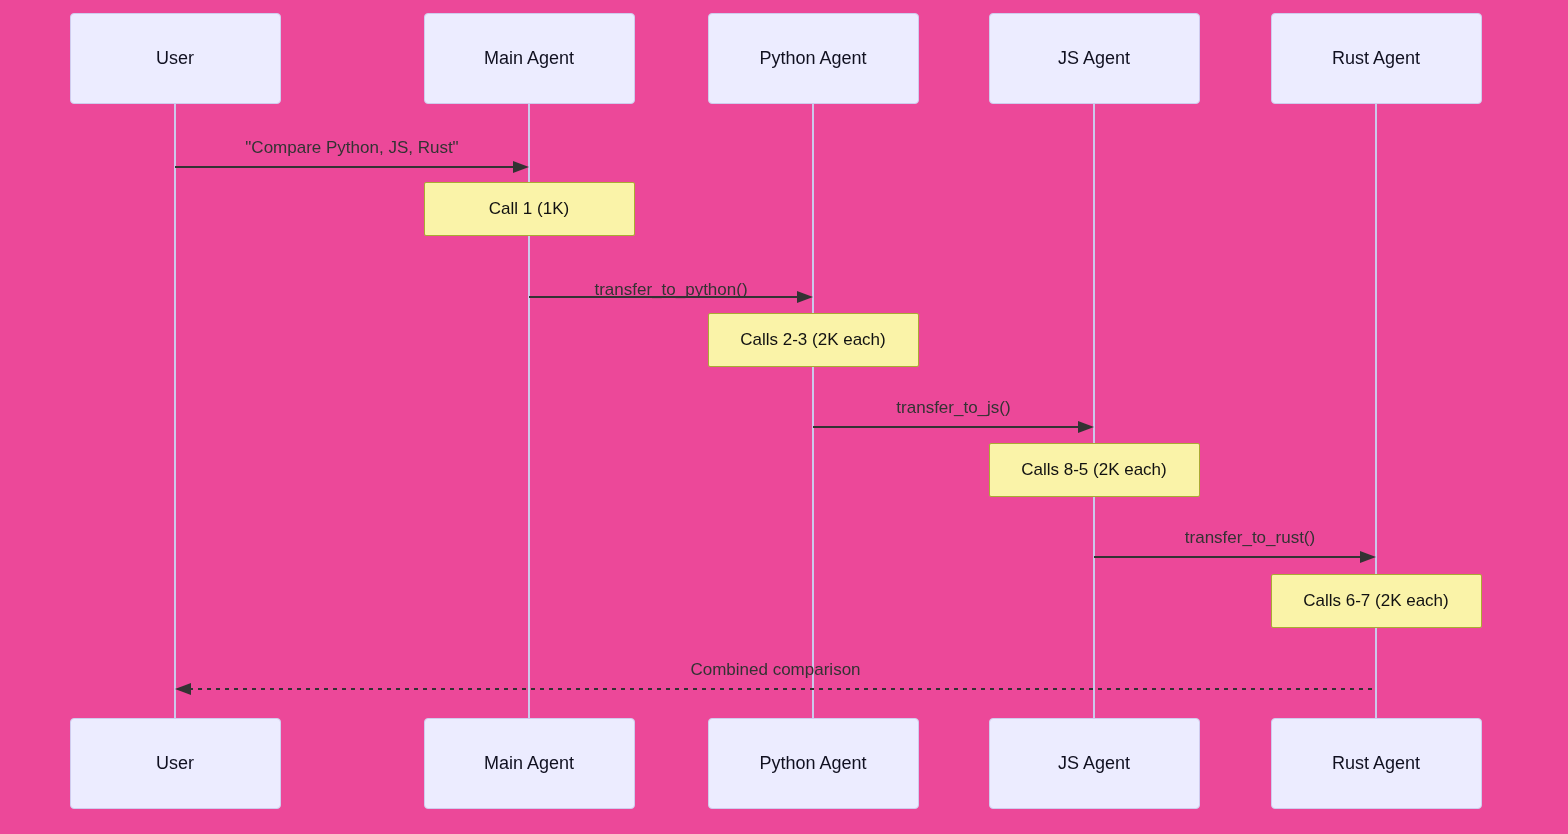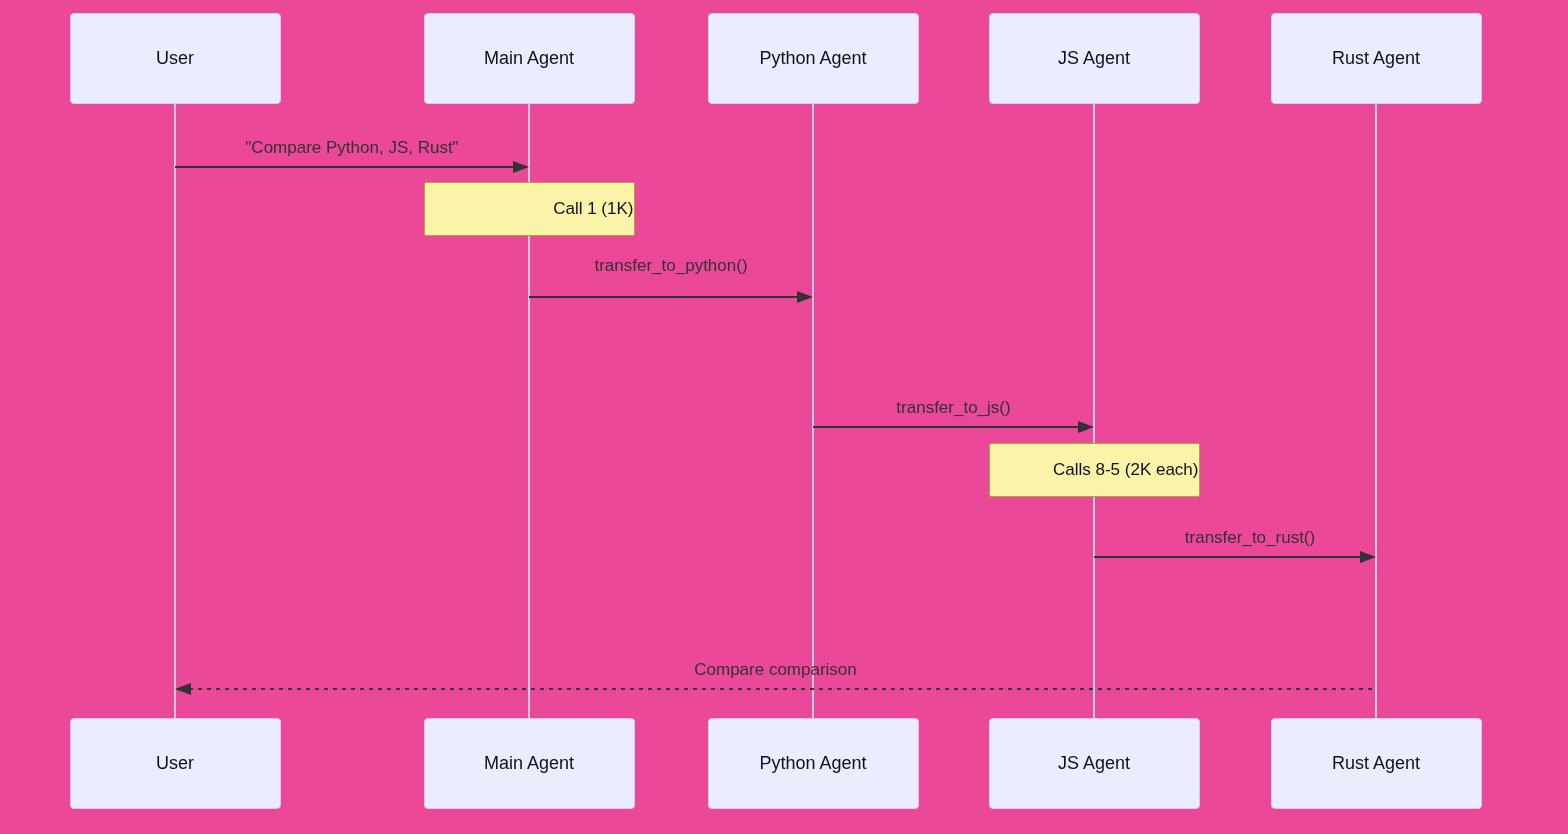--- a/index.html
+++ b/index.html
@@ -28,21 +28,21 @@
     border-top:6px solid transparent;border-bottom:6px solid transparent;
     border-right:16px solid var(--arrow,#333333);
   }
   .msg-label{
     position:absolute;transform:translateX(-50%);white-space:nowrap;
     font-size:17px;color:var(--text,#333333);line-height:20px;
   }
   .note{
     position:absolute;width:211px;height:54px;box-sizing:border-box;
     background:var(--note-fill,#FAF3A8);border:1px solid var(--note-border,#AAAA33);
-    border-radius:2px;display:flex;align-items:center;justify-content:flex-end;
+    border-radius:2px;display:flex;align-items:center;justify-content:center;
     font-size:17px;color:#111111;
   }
 </style>
 </head>
 <body>
 
 <div class="canvas" id="canvas">
     <div class="lifeline" style="left: 174px; top: 104px; height: 614px;"></div>
     <div class="actor-box" style="left: 69.5px; top: 13px;">
       <span>User</span>
@@ -76,29 +76,35 @@
       <span>Rust Agent</span>
     </div>
     <div class="actor-box" style="left: 1270.5px; top: 718px;">
       <span>Rust Agent</span>
     </div>
     <div class="msg-line" style="top: 166px; left: 175px; width: 340px;"></div>
     <div class="arrowhead-right" style="top: 161px; left: 513px;"></div>
     <div class="msg-label" style="left: 352px; top: 138px;">"Compare Python, JS, Rust"</div>
     <div class="msg-line" style="top: 296px; left: 529px; width: 270px;"></div>
     <div class="arrowhead-right" style="top: 291px; left: 797px;"></div>
-    <div class="msg-label" style="left: 671px; top: 256px;">transfer_to_python()</div>
+    <div class="msg-label" style="left: 671px; top: 280px;">transfer_to_python()</div>
     <div class="msg-line" style="top: 426px; left: 813px; width: 267px;"></div>
     <div class="arrowhead-right" style="top: 421px; left: 1078px;"></div>
     <div class="msg-label" style="left: 953.5px; top: 398px;">transfer_to_js()</div>
     <div class="msg-line" style="top: 556px; left: 1094px; width: 268px;"></div>
     <div class="arrowhead-right" style="top: 551px; left: 1360px;"></div>
     <div class="msg-label" style="left: 1250px; top: 528px;">transfer_to_rust()</div>
     <div class="msg-line dashed" style="top: 688px; left: 189px; width: 1187px;"></div>
     <div class="arrowhead-left" style="top: 683px; left: 175px;"></div>
-    <div class="msg-label" style="left: 775.5px; top: 660px;">Compare comparison</div>
+    <div class="msg-label" style="left: 775.5px; top: 660px;">Combined comparison</div>
     <div class="note" style="left: 423.5px; top: 182px;">
       <span>Call 1 (1K)</span>
+    </div>
+    <div class="note" style="left: 707.5px; top: 313px;">
+      <span>Calls 2-3 (2K each)</span>
     </div>
     <div class="note" style="left: 988.5px; top: 443px;">
       <span>Calls 8-5 (2K each)</span>
     </div>
+    <div class="note" style="left: 1270.5px; top: 574px;">
+      <span>Calls 6-7 (2K each)</span>
+    </div>
   </div>
 
 </body></html>

